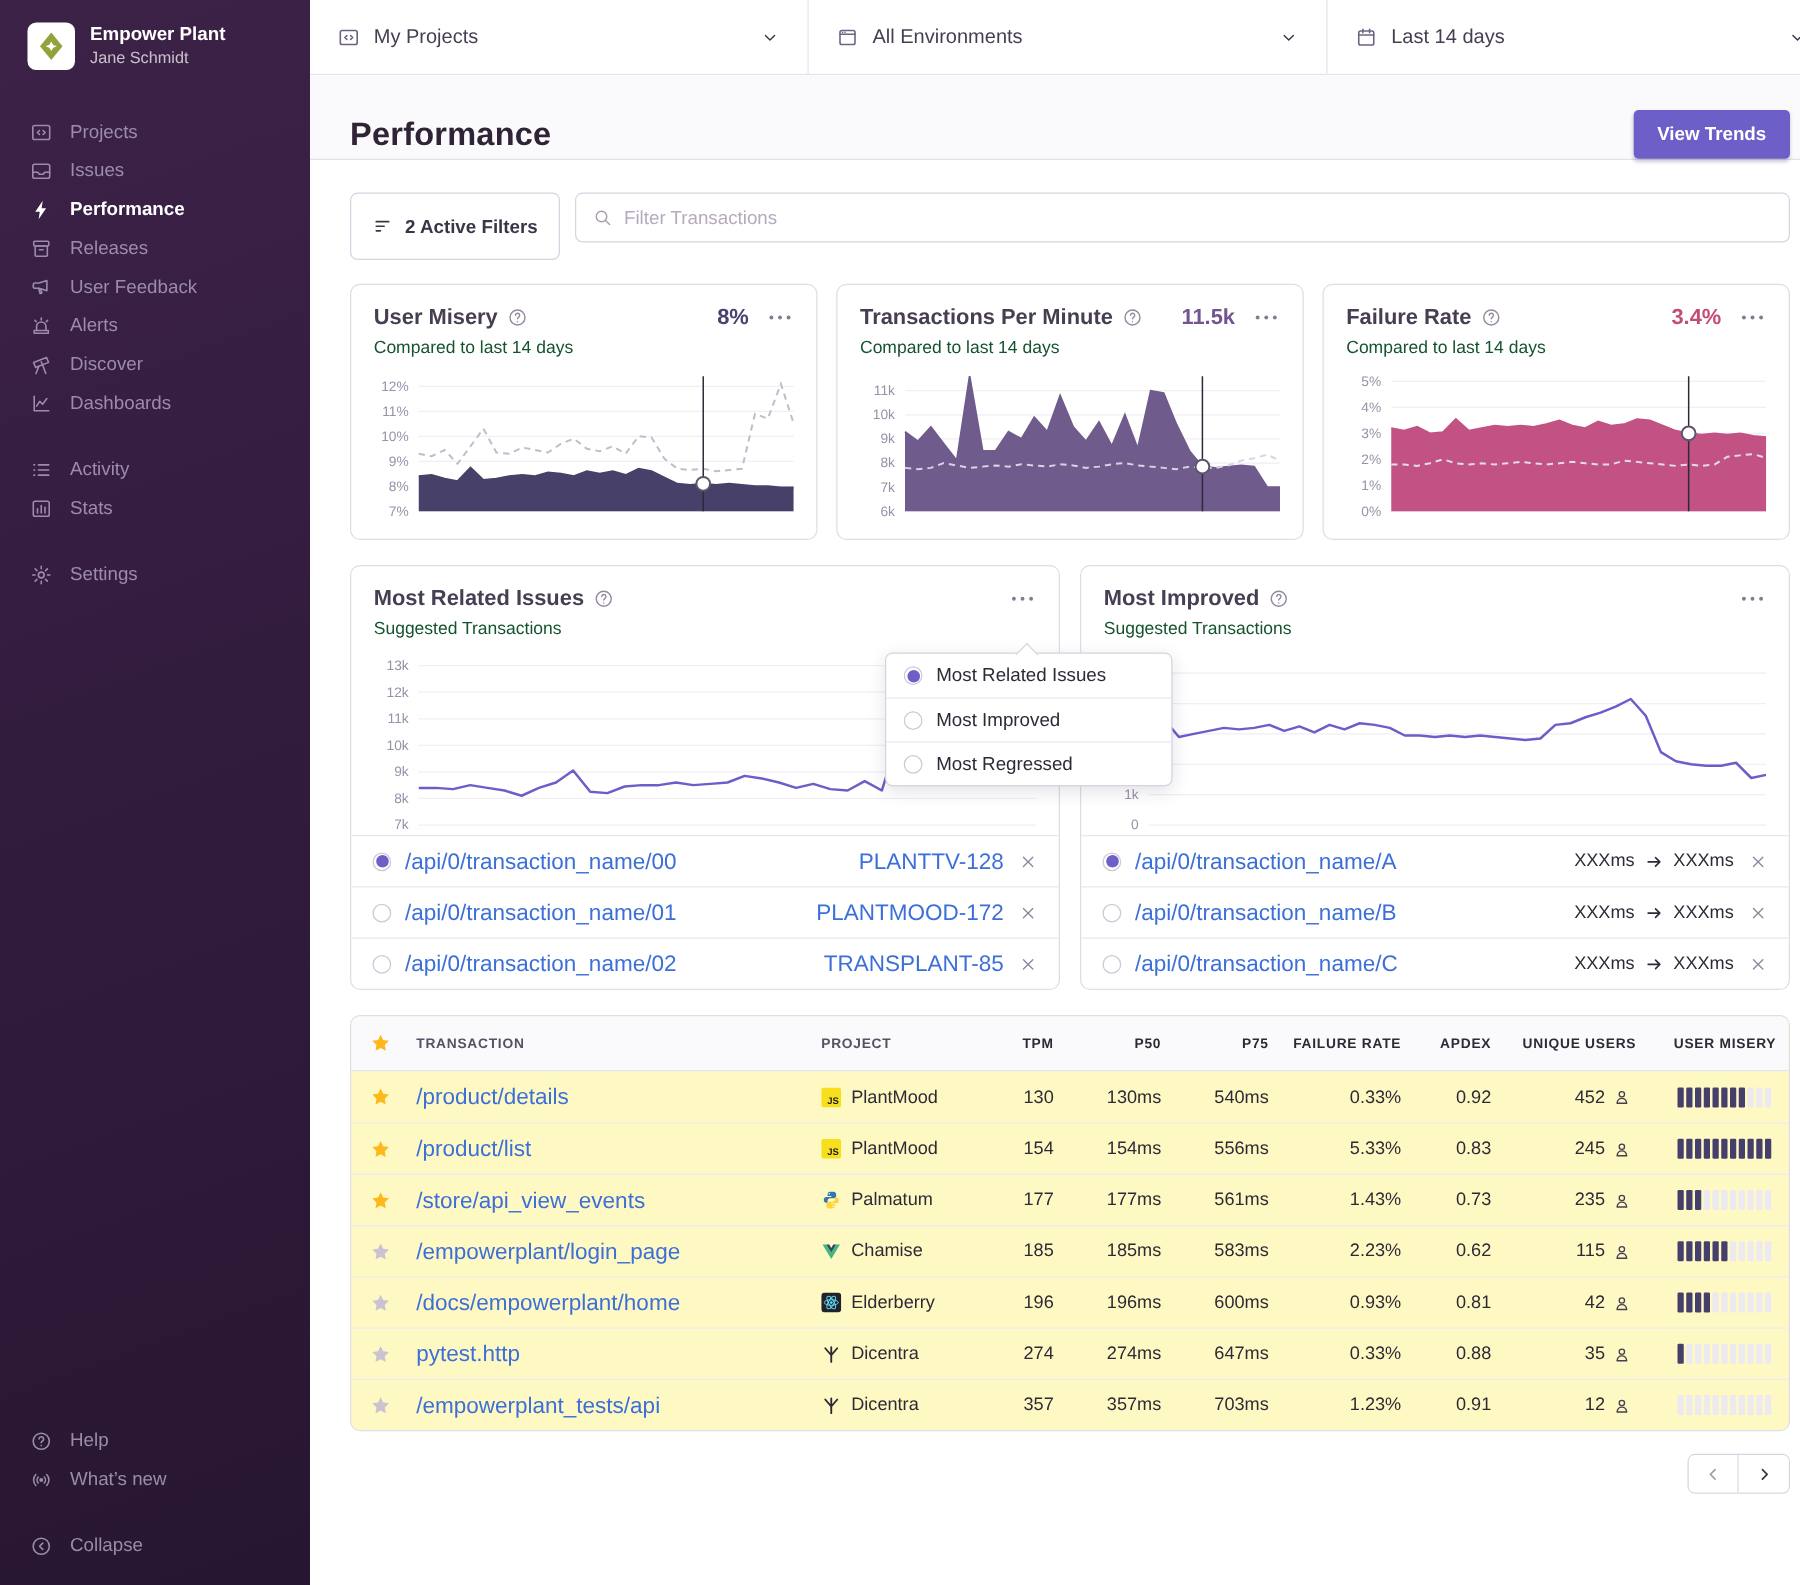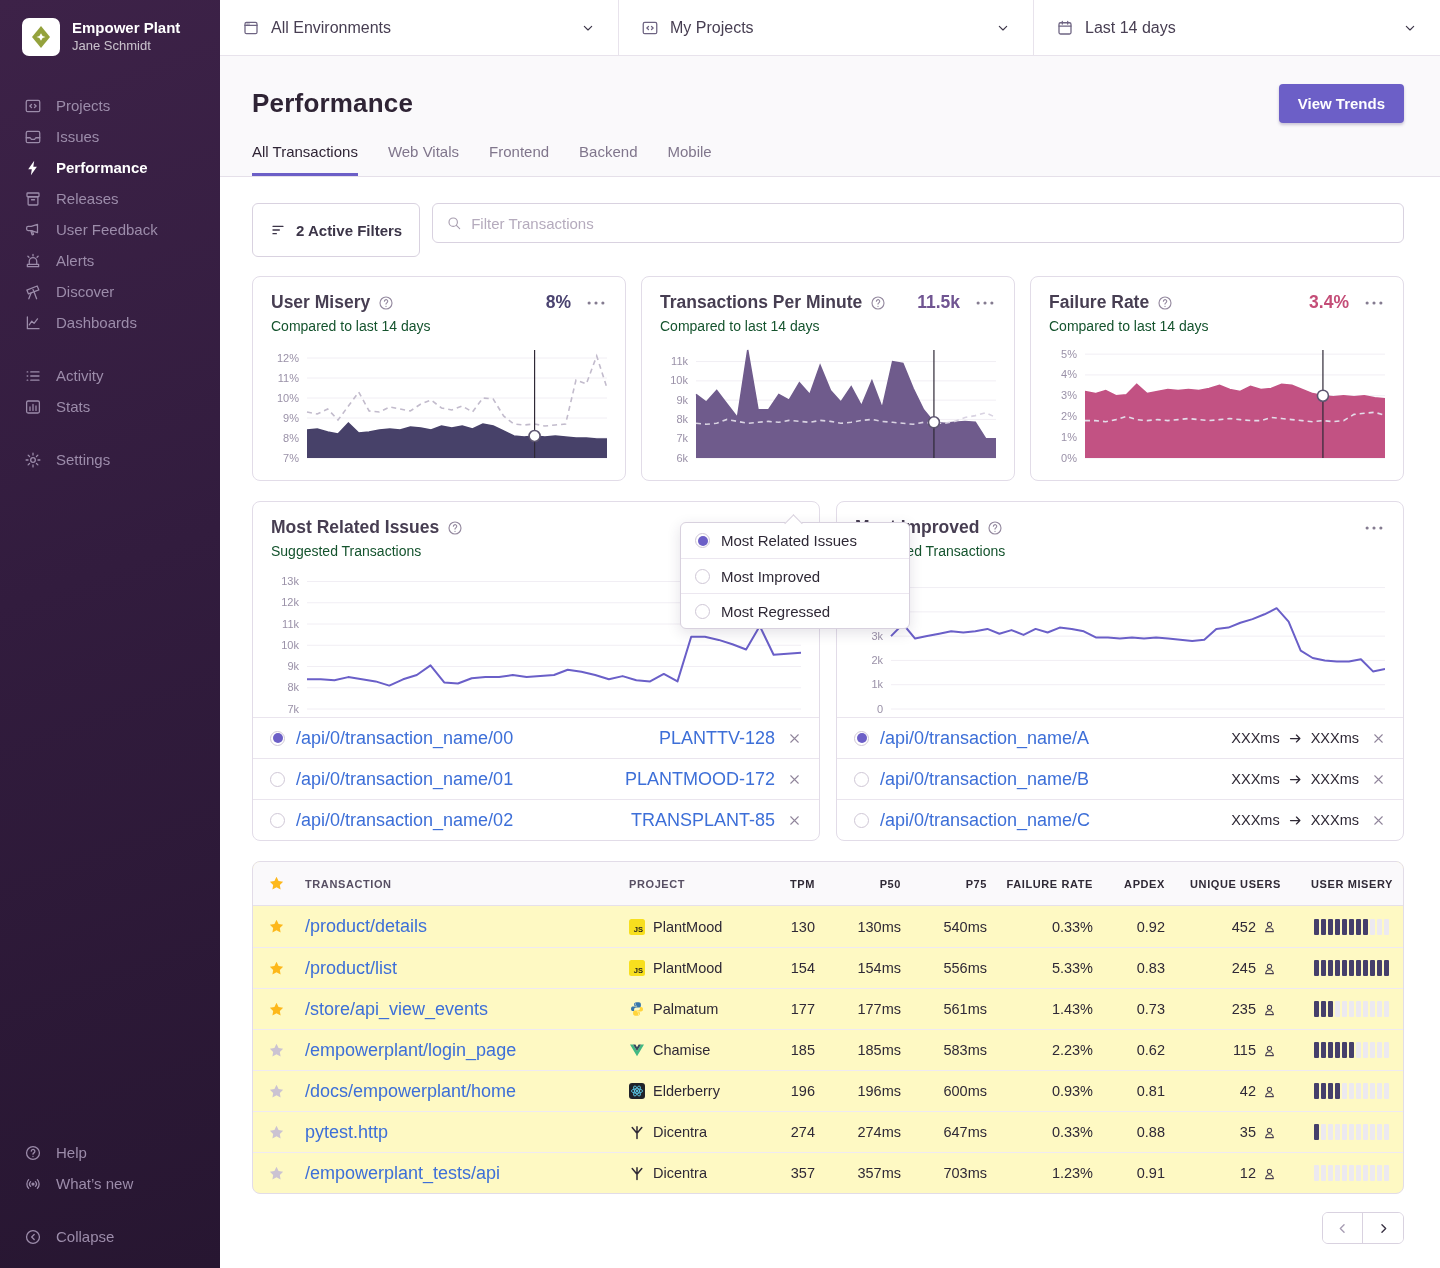--- a/index.html
+++ b/index.html
@@ -1,21 +1,21 @@
 <!DOCTYPE html>
 <html><head>
 <meta charset="utf-8">
 <style>
   * { box-sizing: border-box; margin: 0; padding: 0; }
   html,body { width:1440px; height:1268px; overflow:hidden; }
   body { font-family:"Liberation Sans", sans-serif; color:#2f2936; background:#fff; font-size:14px; }
   .app { display:flex; width:1440px; height:1268px; }
 
   
-  .sidebar { width:220px; height:1268px; flex:none; display:flex; flex-direction:column;
+  .sidebar { width:248px; height:1268px; flex:none; display:flex; flex-direction:column;
     background:linear-gradient(160deg,#3d2248 0%, #321c3e 45%, #271631 100%); color:#a294b2; }
   .side-top { padding:18px 16px 10px 22px; display:flex; gap:12px; align-items:center; }
   .org-logo { width:38px; height:38px; background:#fff; border-radius:7px; flex:none; display:flex; align-items:center; justify-content:center; }
   .org-name { font-weight:bold; color:#fff; font-size:15px; line-height:1.25; }
   .org-user { color:rgba(255,255,255,.72); font-size:13px; line-height:1.3; }
   nav { margin-top:24px; flex:1; display:flex; flex-direction:column; }
   .nav-group { margin-bottom:22px; }
   .nav-item { display:flex; align-items:center; gap:14px; padding:6.5px 12px 6.5px 24px; font-size:15px; cursor:pointer; color:#9c8caa; }
   .nav-item.active { color:#fff; font-weight:bold; }
   .nav-item .icon { width:18px; height:18px; flex:none; display:flex; }
@@ -269,34 +269,34 @@
           </div>
         </div>
       </div>
   </aside>
 
   <div class="main">
 
     <div class="topbar">
       <div class="tb-sec">
         <span class="icon"><svg viewBox="0 0 24 24" fill="none" stroke="currentColor" stroke-width="1.7" stroke-linecap="round" stroke-linejoin="round">
-              <rect x="4" y="4.5" width="16" height="15" rx="2"></rect>
-              <path d="M4 8.6h16M6.8 6.5h.01M9.3 6.5h.01"></path>
+              <rect x="3" y="4.5" width="18" height="15" rx="2"></rect>
+              <path d="M10 10l-2.2 2L10 14M14 10l2.2 2L14 14"></path>
             </svg></span>
-        <span>All Environments</span>
+        <span>My Projects</span>
         <span class="icon chev"><svg viewBox="0 0 24 24" fill="none" stroke="currentColor" stroke-width="1.7" stroke-linecap="round" stroke-linejoin="round">
               <path d="M6.5 9.5l5.5 5.5 5.5-5.5"></path>
             </svg></span>
       </div>
       <div class="tb-sec">
         <span class="icon"><svg viewBox="0 0 24 24" fill="none" stroke="currentColor" stroke-width="1.7" stroke-linecap="round" stroke-linejoin="round">
-              <rect x="3" y="4.5" width="18" height="15" rx="2"></rect>
-              <path d="M10 10l-2.2 2L10 14M14 10l2.2 2L14 14"></path>
+              <rect x="4" y="4.5" width="16" height="15" rx="2"></rect>
+              <path d="M4 8.6h16M6.8 6.5h.01M9.3 6.5h.01"></path>
             </svg></span>
-        <span>My Projects</span>
+        <span>All Environments</span>
         <span class="icon chev"><svg viewBox="0 0 24 24" fill="none" stroke="currentColor" stroke-width="1.7" stroke-linecap="round" stroke-linejoin="round">
               <path d="M6.5 9.5l5.5 5.5 5.5-5.5"></path>
             </svg></span>
       </div>
       <div class="tb-sec">
         <span class="icon"><svg viewBox="0 0 24 24" fill="none" stroke="currentColor" stroke-width="1.7" stroke-linecap="round" stroke-linejoin="round">
               <rect x="4" y="5" width="16" height="15" rx="2"></rect>
               <path d="M4 9.4h16M8.4 3.2v3.6M15.6 3.2v3.6"></path>
             </svg></span>
         <span>Last 14 days</span>
@@ -304,27 +304,20 @@
               <path d="M6.5 9.5l5.5 5.5 5.5-5.5"></path>
             </svg></span>
       </div>
     </div>
 
     <div class="head-band">
       <div class="head-row">
         <h1 class="page-title">Performance</h1>
         <button class="btn-primary">View Trends</button>
       </div>
-      <div class="tabs" id="tabs">
-          <div class="tab active">All Transactions</div>
-          <div class="tab">Web Vitals</div>
-          <div class="tab">Frontend</div>
-          <div class="tab">Backend</div>
-          <div class="tab">Mobile</div>
-        </div>
     </div>
 
     <div class="content">
 
       <div class="filter-row">
         <button class="filter-btn">
           <span class="icon"><svg viewBox="0 0 24 24" fill="none" stroke="currentColor" stroke-width="1.7" stroke-linecap="round" stroke-linejoin="round">
                 <path d="M4.5 6.5h15M4.5 12h9.5M4.5 17.5h5" stroke-width="2"></path>
               </svg></span>
           <span>2 Active Filters</span>

